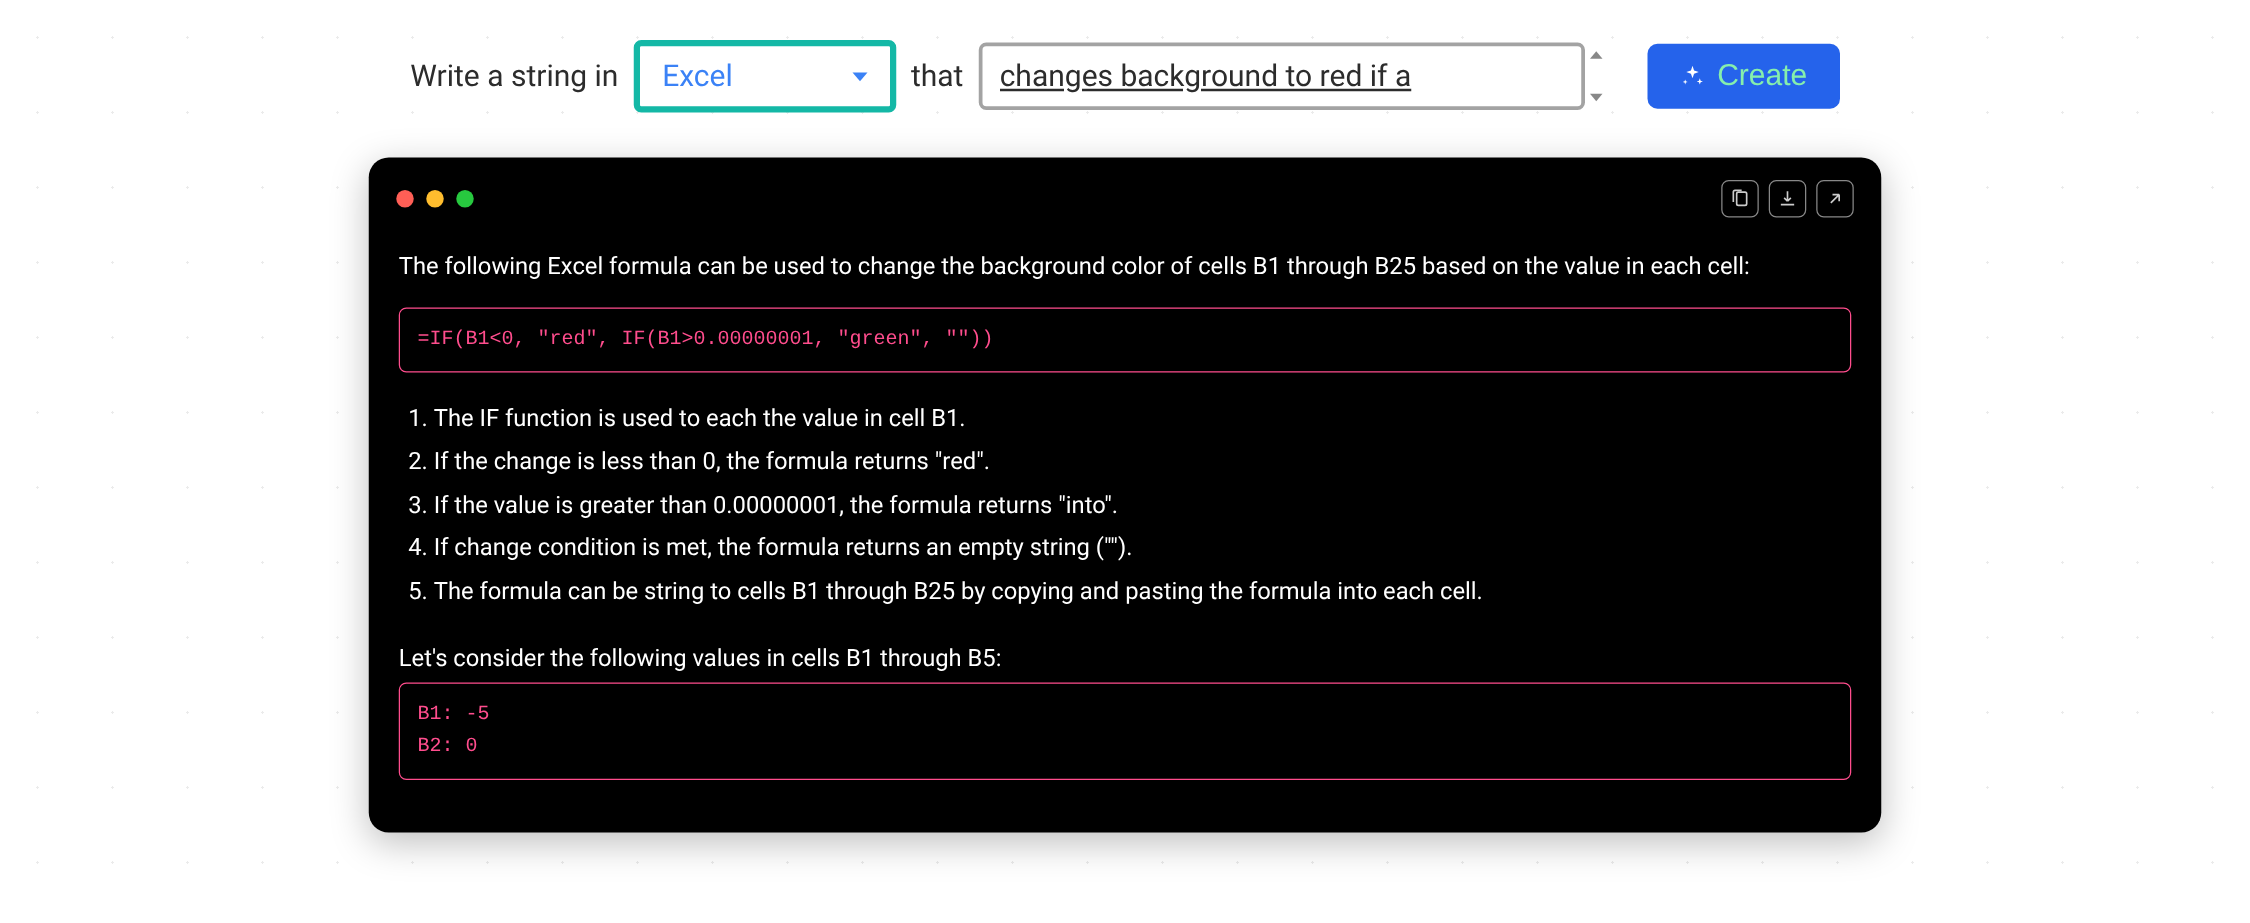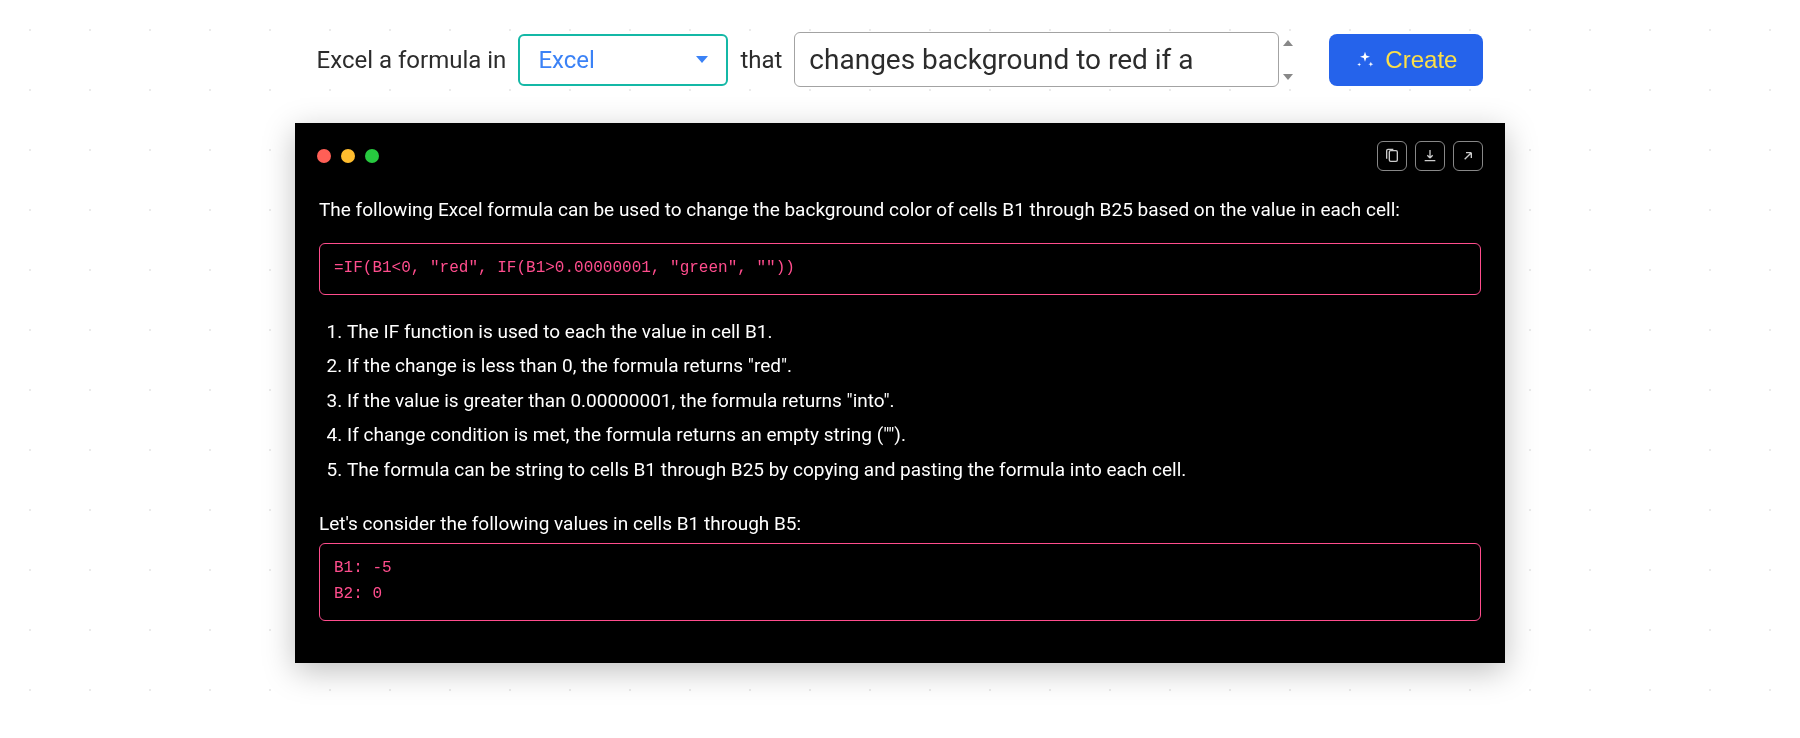--- a/index.html
+++ b/index.html
@@ -39,21 +39,21 @@
       position: relative;
       z-index: 2;
     }
     
     .prompt-text {
       font-size: 24px;
       color: #2c2c2c;
     }
     
     .dropdown {
-      border: 2px solid #14b8a6;
+      border: 5px solid #14b8a6;
       border-radius: 6px;
       padding: 10px 18px;
       display: flex;
       align-items: center;
       gap: 80px;
       background: #fff;
       cursor: pointer;
       min-width: 210px;
       justify-content: space-between;
     }
@@ -71,49 +71,50 @@
       border-top: 7px solid #3b82f6;
     }
     
     .text-input-wrap {
       position: relative;
       display: flex;
       align-items: center;
     }
     
     .text-input {
-      border: 1px solid #a3a3a3;
+      border: 3px solid #a3a3a3;
       border-radius: 6px;
       padding: 10px 14px;
-      font-size: 28px;
+      font-size: 24px;
       color: #2c2c2c;
       width: 485px;
       background: #fff;
       font-family: inherit;
+      text-decoration: underline;
     }
     
     .spinner {
       display: flex;
       flex-direction: column;
       margin-left: 4px;
       gap: 28px;
     }
     
     .spinner-arrow {
       width: 0;
       height: 0;
       border-left: 5px solid transparent;
       border-right: 5px solid transparent;
     }
     .spinner-up { border-bottom: 6px solid #888; }
     .spinner-down { border-top: 6px solid #888; }
     
     .create-btn {
       background: #2563eb;
-      color: #fde047;
+      color: #86efac;
       border: none;
       border-radius: 8px;
       padding: 12px 26px;
       font-size: 24px;
       font-weight: 500;
       display: flex;
       align-items: center;
       gap: 10px;
       cursor: pointer;
       margin-left: 24px;
@@ -121,21 +122,21 @@
     
     .sparkle-icon {
       width: 20px;
       height: 20px;
     }
     
     .console {
       margin: 36px auto 0;
       width: 1210px;
       background: #000;
-      border-radius: 0;
+      border-radius: 16px;
       box-shadow: 0 8px 30px rgba(0,0,0,0.25);
       padding: 0;
       position: relative;
       z-index: 2;
       overflow: hidden;
       height: 540px;
       display: flex;
       flex-direction: column;
       justify-content: space-between;
     }
@@ -228,21 +229,21 @@
       margin-bottom: 4px;
       list-style: decimal;
     }
     
     .examples-intro { margin-bottom: 4px; }
   </style>
 </head>
 <body>
 
 <div class="top-bar">
-  <span class="prompt-text">Excel a formula in</span>
+  <span class="prompt-text">Write a string in</span>
 
   <div class="dropdown">
     <span class="dropdown-text">Excel</span>
     <span class="dropdown-caret"></span>
   </div>
 
   <span class="prompt-text">that</span>
 
   <div class="text-input-wrap">
     <input class="text-input" value="changes background to red if a" style="">

